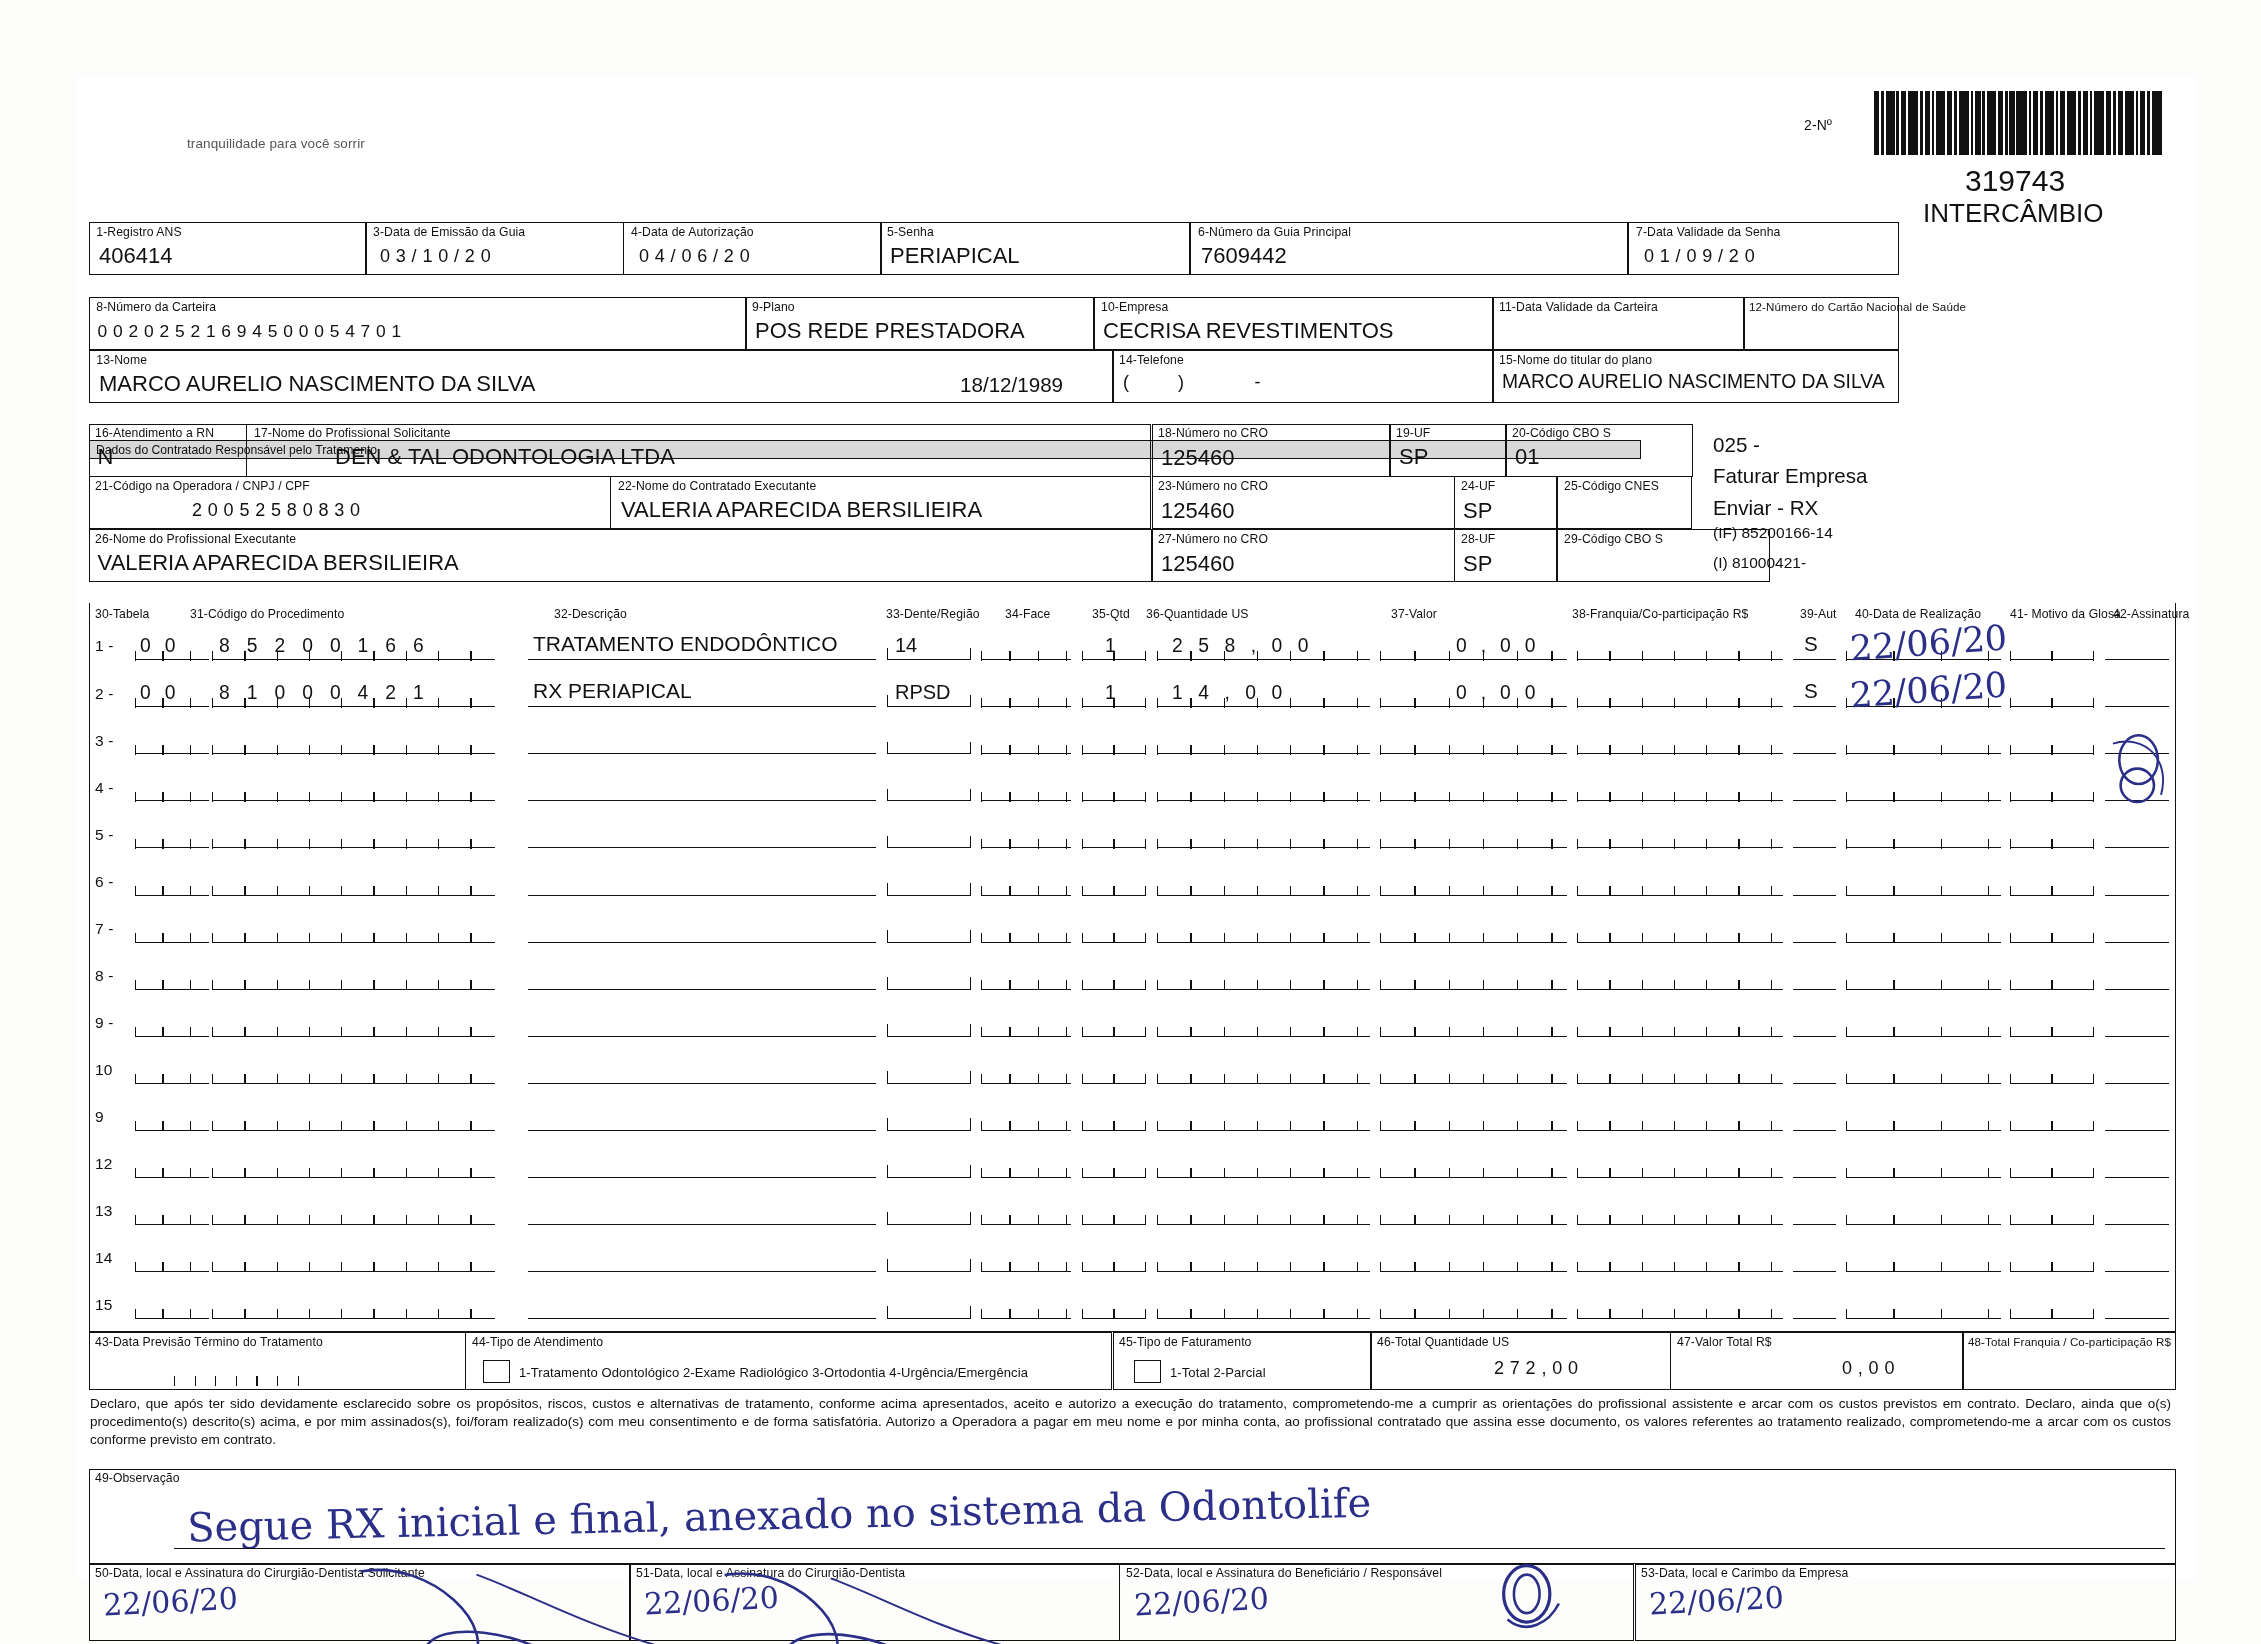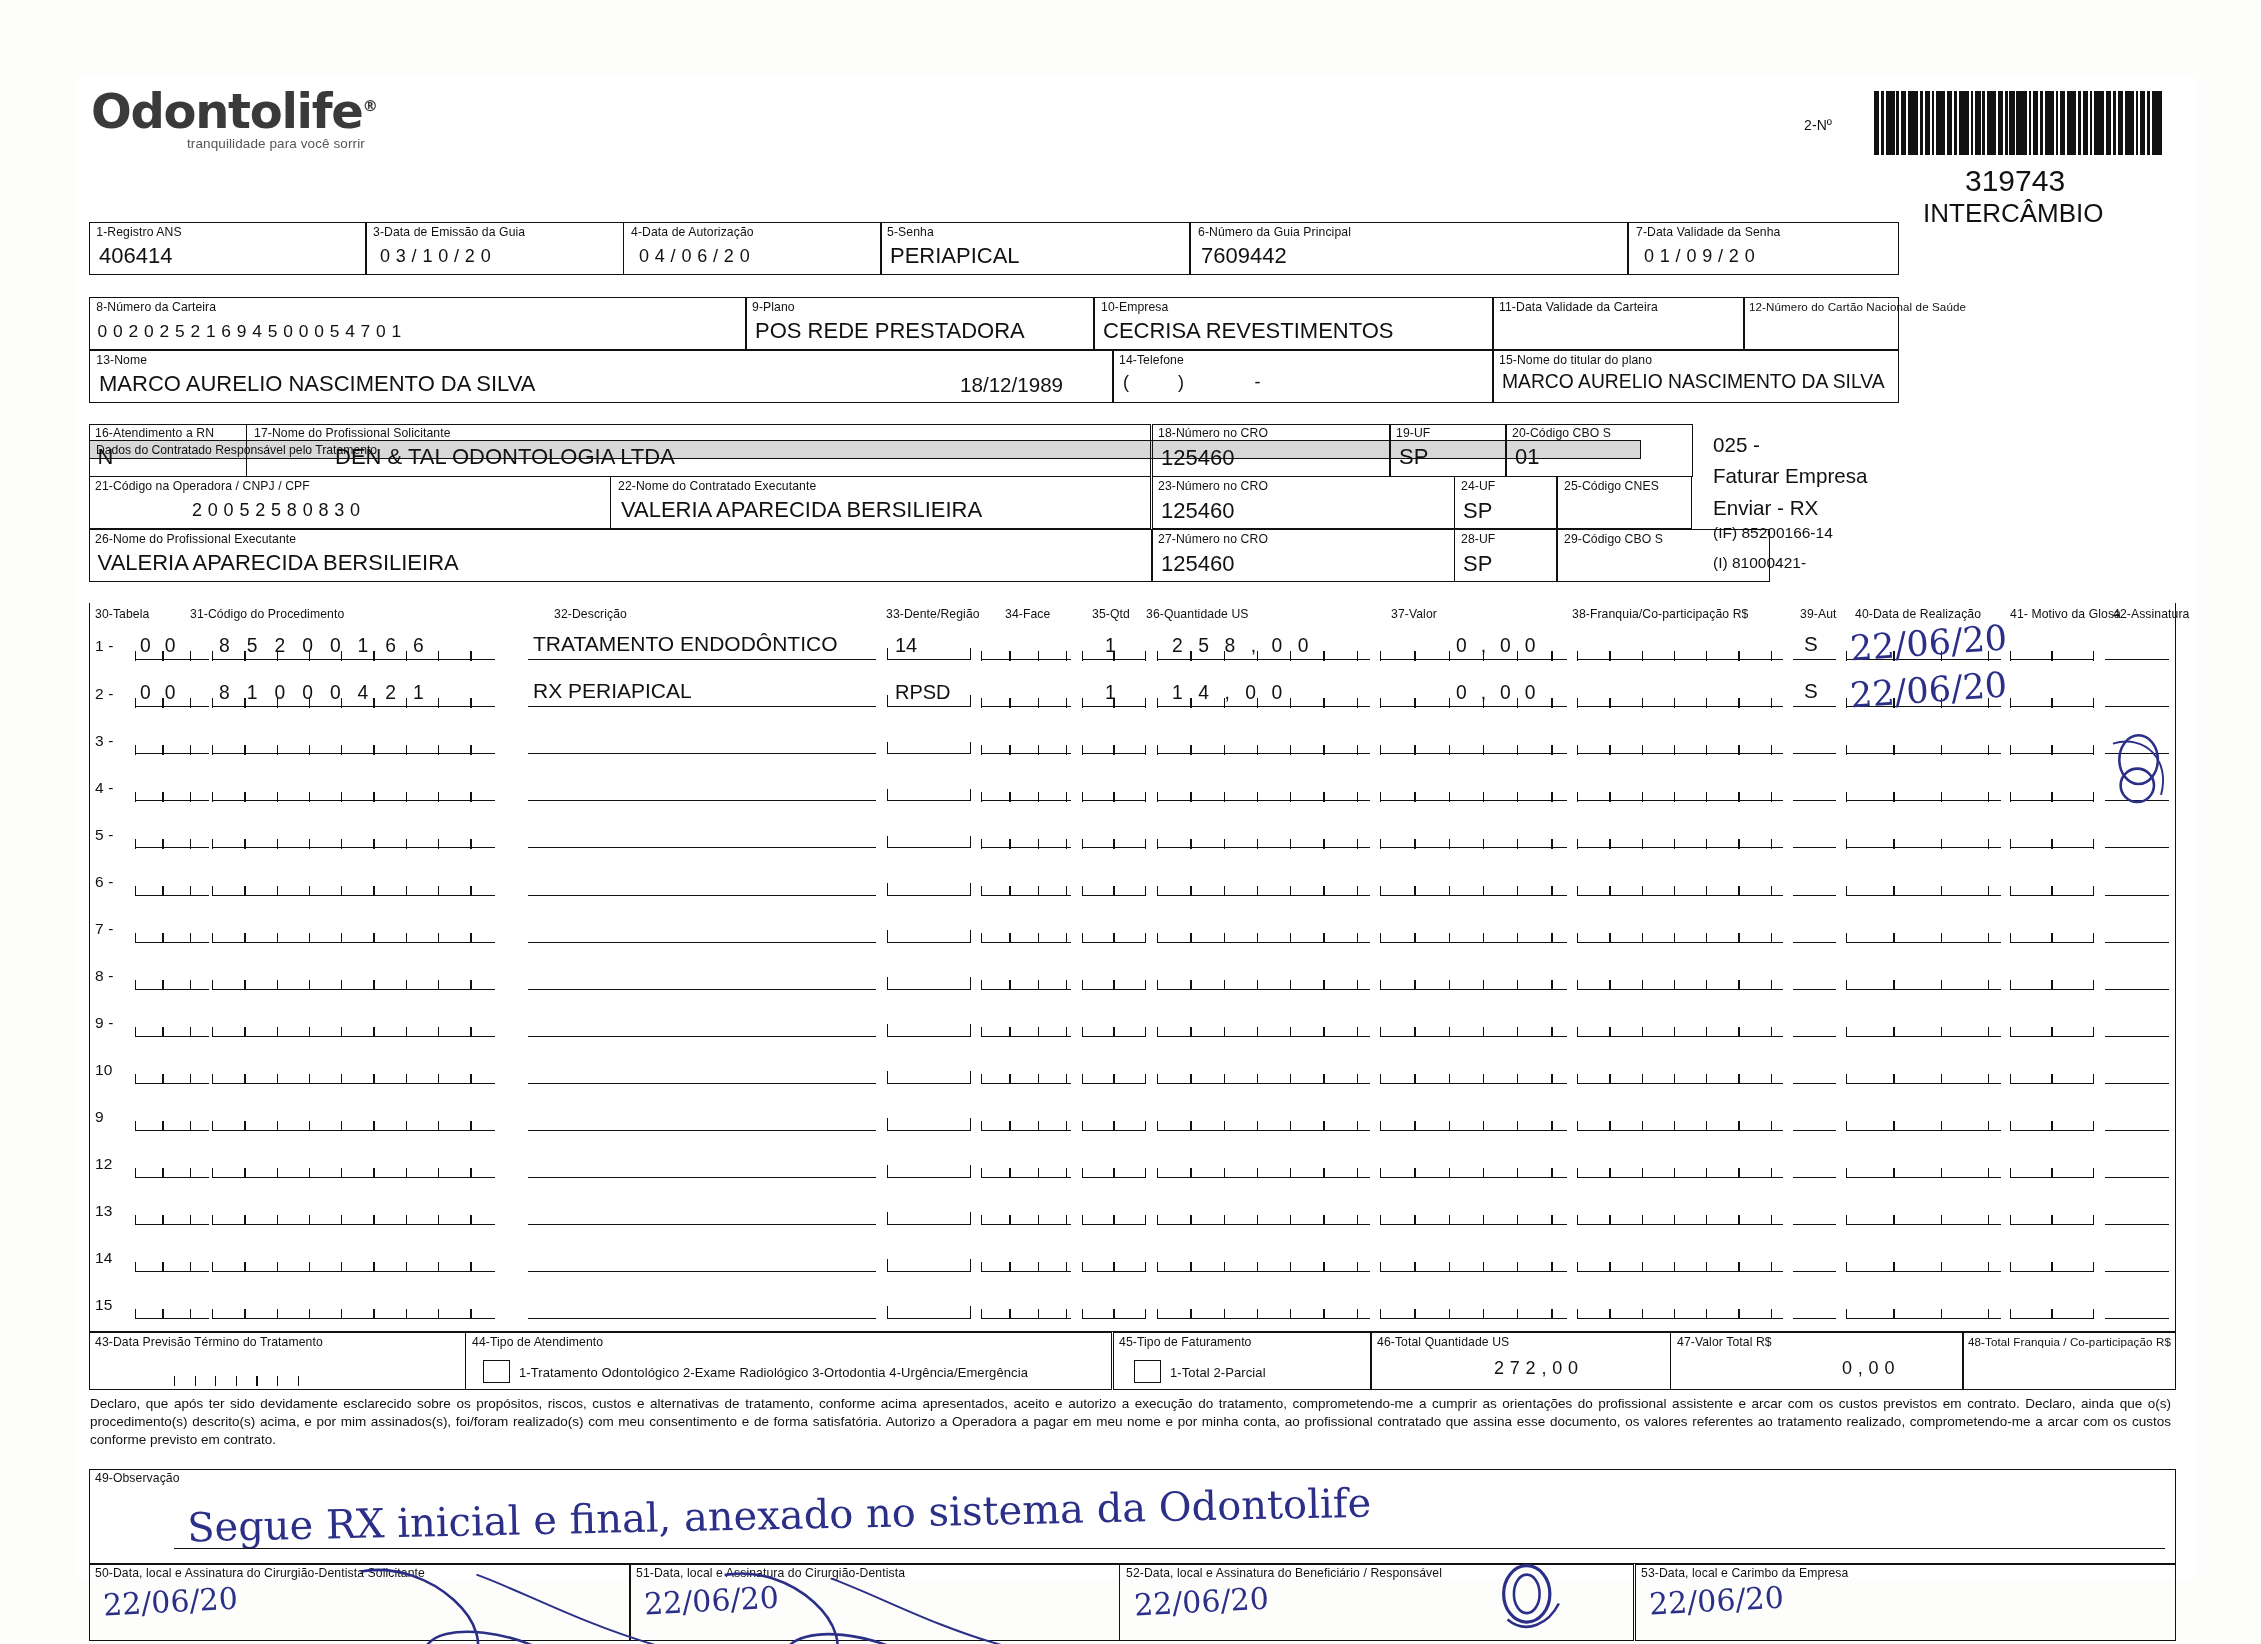--- a/index.html
+++ b/index.html
@@ -28,23 +28,20 @@
   .barcode{position:absolute;display:flex;align-items:stretch;}
   .barcode b{display:block;background:#111;margin-right:1.9px;}
   .tick{position:absolute;width:1.3px;height:11.6px;background:#111;}
 </style>
 </head>
 <body>
 
 <div class="page">
   <div class="sheet">
 
-    <div class="logo" style="left:14px;top:6.4px;font-size:48px;color:#3a3a3a;letter-spacing:-1.3px;">
-      <span>Odontolife</span><span style="font-size:15.5px;vertical-align:super;">®</span>
-    </div>
     <div class="lbl" style="left:110px;top:59px;font-size:13.5px;color:#555;">tranquilidade para você sorrir</div>
 
 
     <div class="lbl" style="left:1727px;top:40px;font-size:14px;">2-Nº</div>
 
     <div class="barcode" style="left:1797px;top:14px;height:64px;">
       <b style="width:5.2px"></b>
         <b style="width:2.6px"></b>
         <b style="width:9px"></b>
         <b style="width:2.6px"></b>

